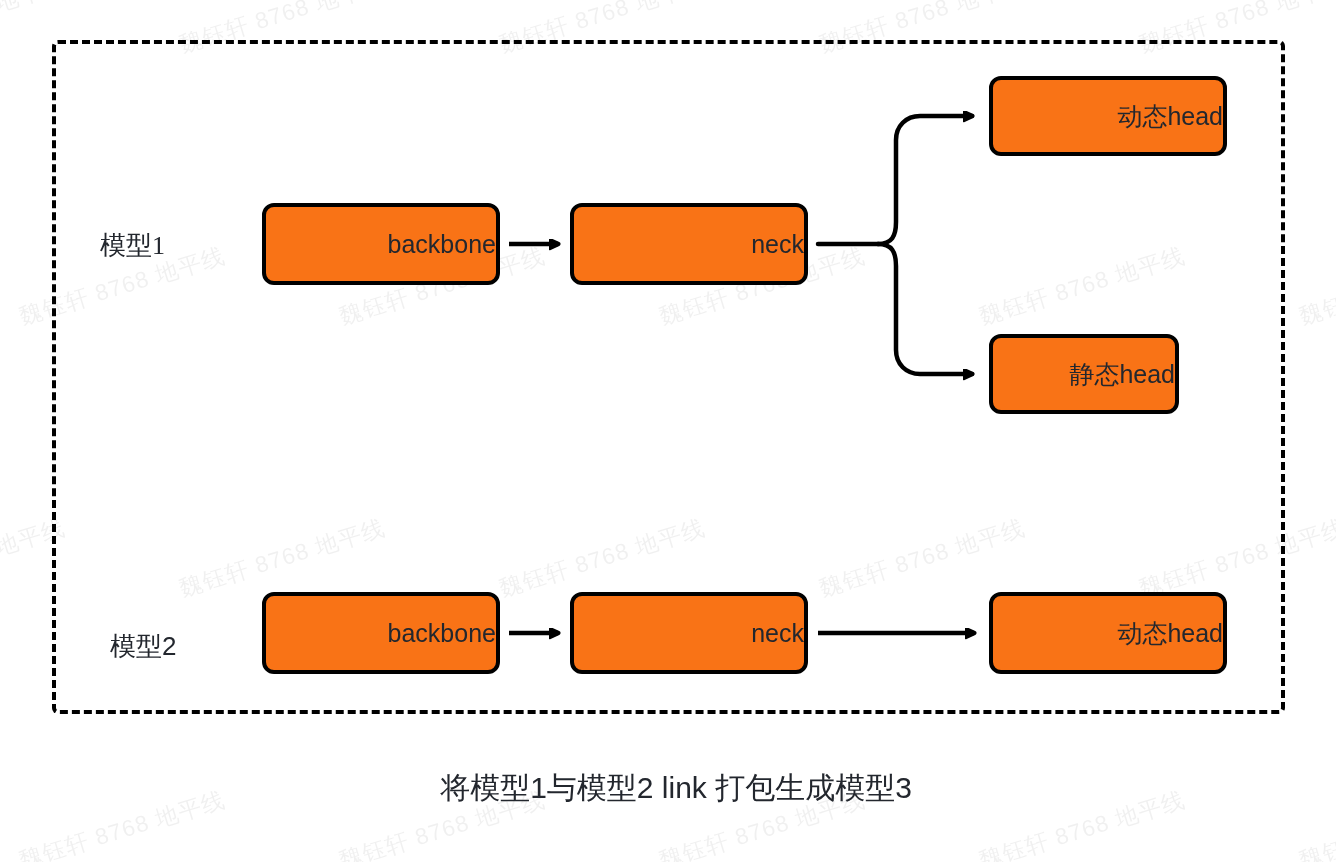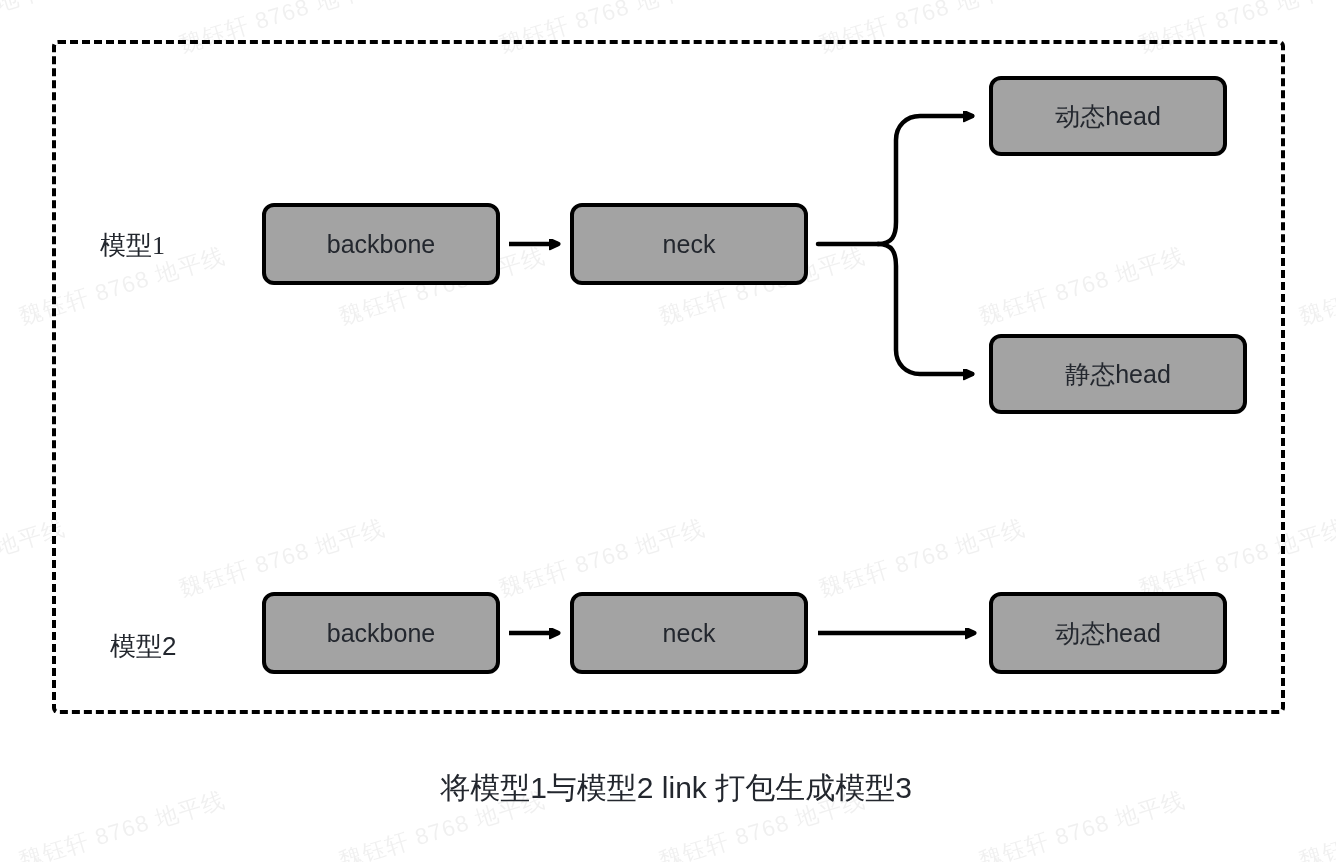--- a/index.html
+++ b/index.html
@@ -58,26 +58,26 @@
     width: 1336px;
     height: 862px;
     z-index: 3;
     pointer-events: none;
   }
 
   
   .node-box {
     position: absolute;
     box-sizing: border-box;
-    background: #a3a3a3;
+    background: #f97316;
     border: 4px solid #000000;
     border-radius: 12px;
     display: flex;
     align-items: center;
-    justify-content: center;
+    justify-content: flex-end;
     z-index: 4;
   }
   .node-label {
     font-size: 25px;
     color: #23272e;
     line-height: 1;
     font-family: "Liberation Sans", "DejaVu Sans", sans-serif;
   }
 
   
@@ -169,21 +169,21 @@
 </div>
 
 <div class="node-box" style="left:570px; top:203px; width:238px; height:82px;">
   <span class="node-label">neck</span>
 </div>
 
 <div class="node-box" style="left:989px; top:76px; width:238px; height:80px;">
   <span class="node-label">动态head</span>
 </div>
 
-<div class="node-box" style="left:989px; top:334px; width:258px; height:80px;">
+<div class="node-box" style="left:989px; top:334px; width:190px; height:80px;">
   <span class="node-label">静态head</span>
 </div>
 
 <div class="node-box" style="left:262px; top:592px; width:238px; height:82px;">
   <span class="node-label">backbone</span>
 </div>
 
 <div class="node-box" style="left:570px; top:592px; width:238px; height:82px;">
   <span class="node-label">neck</span>
 </div>

